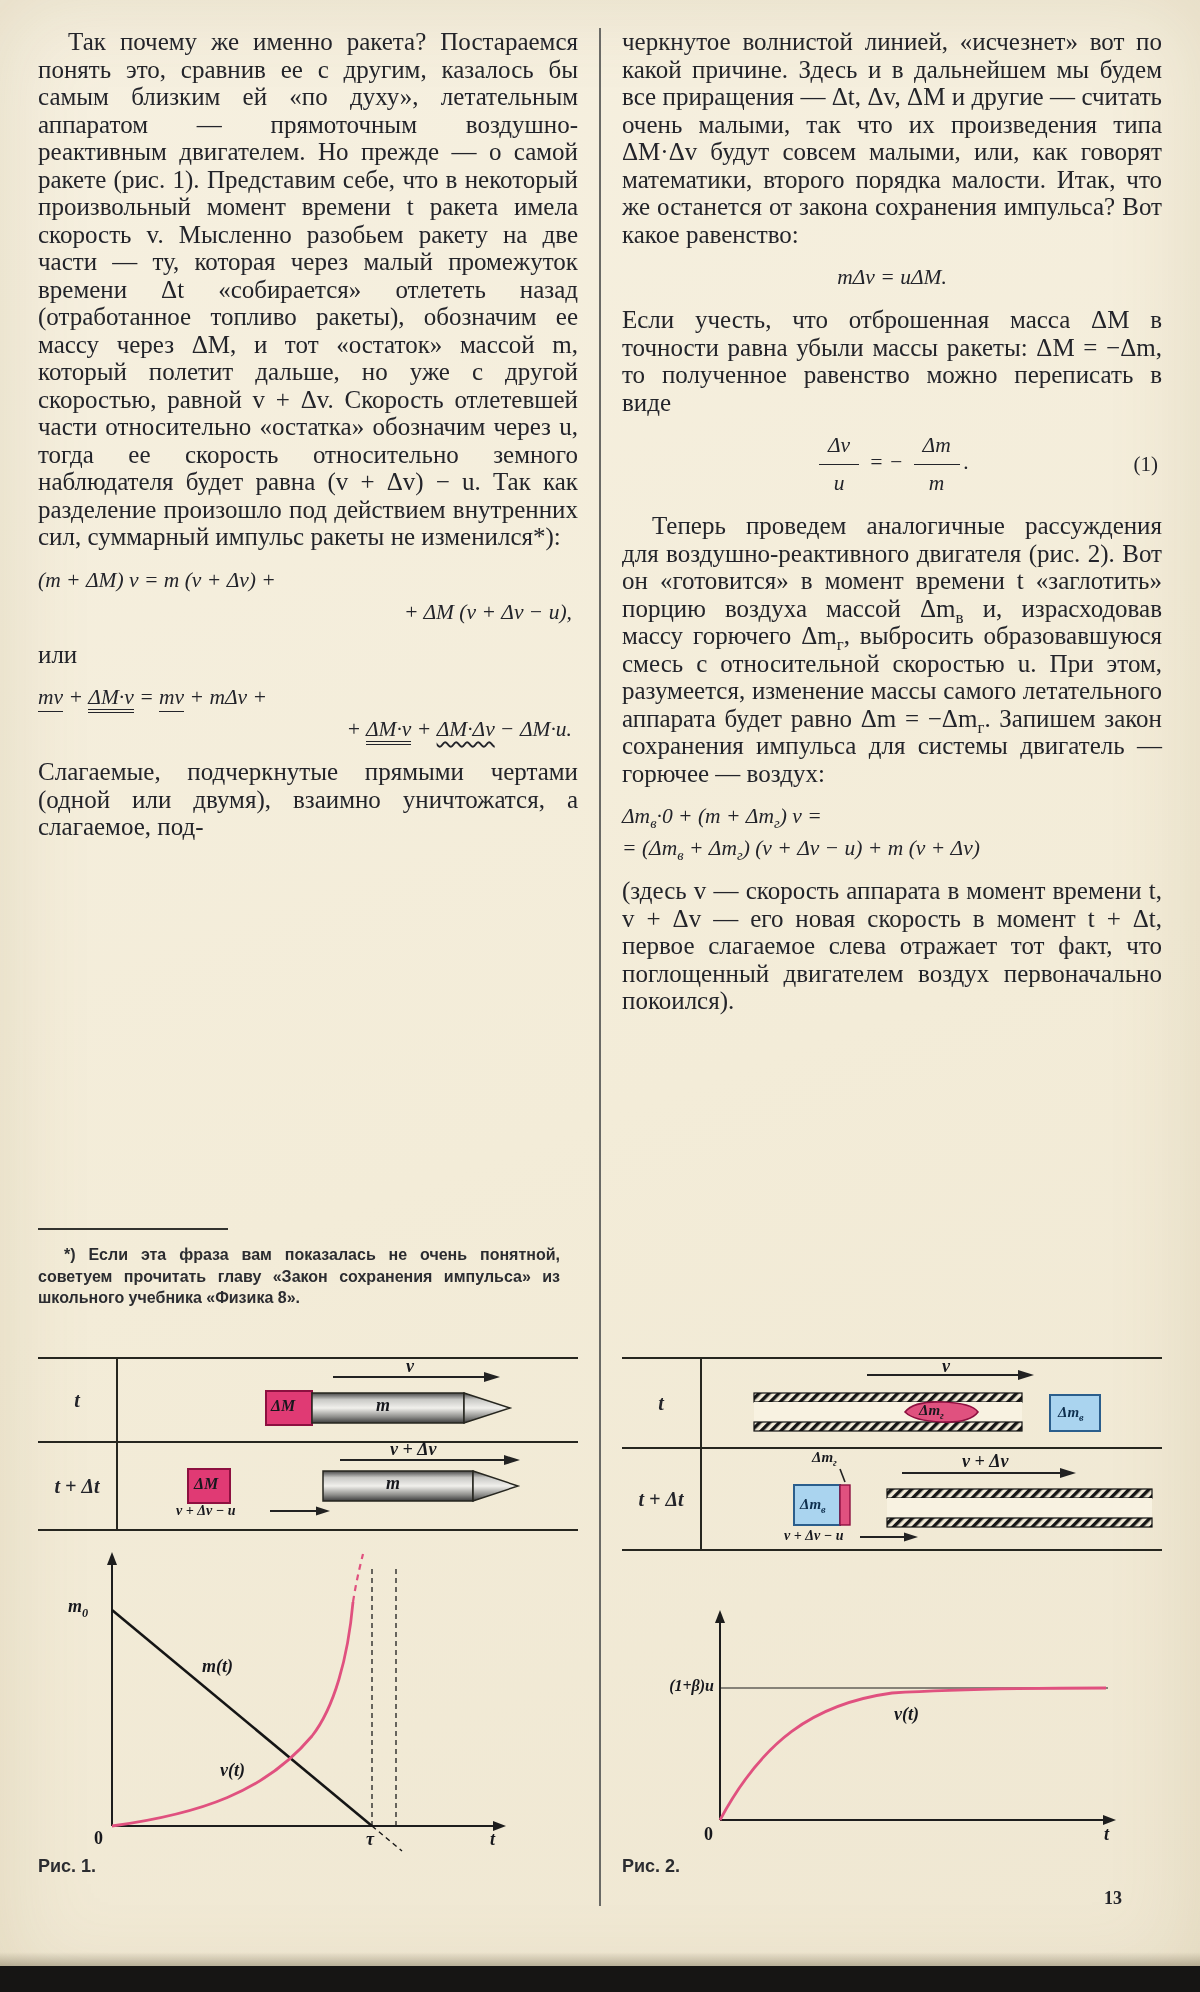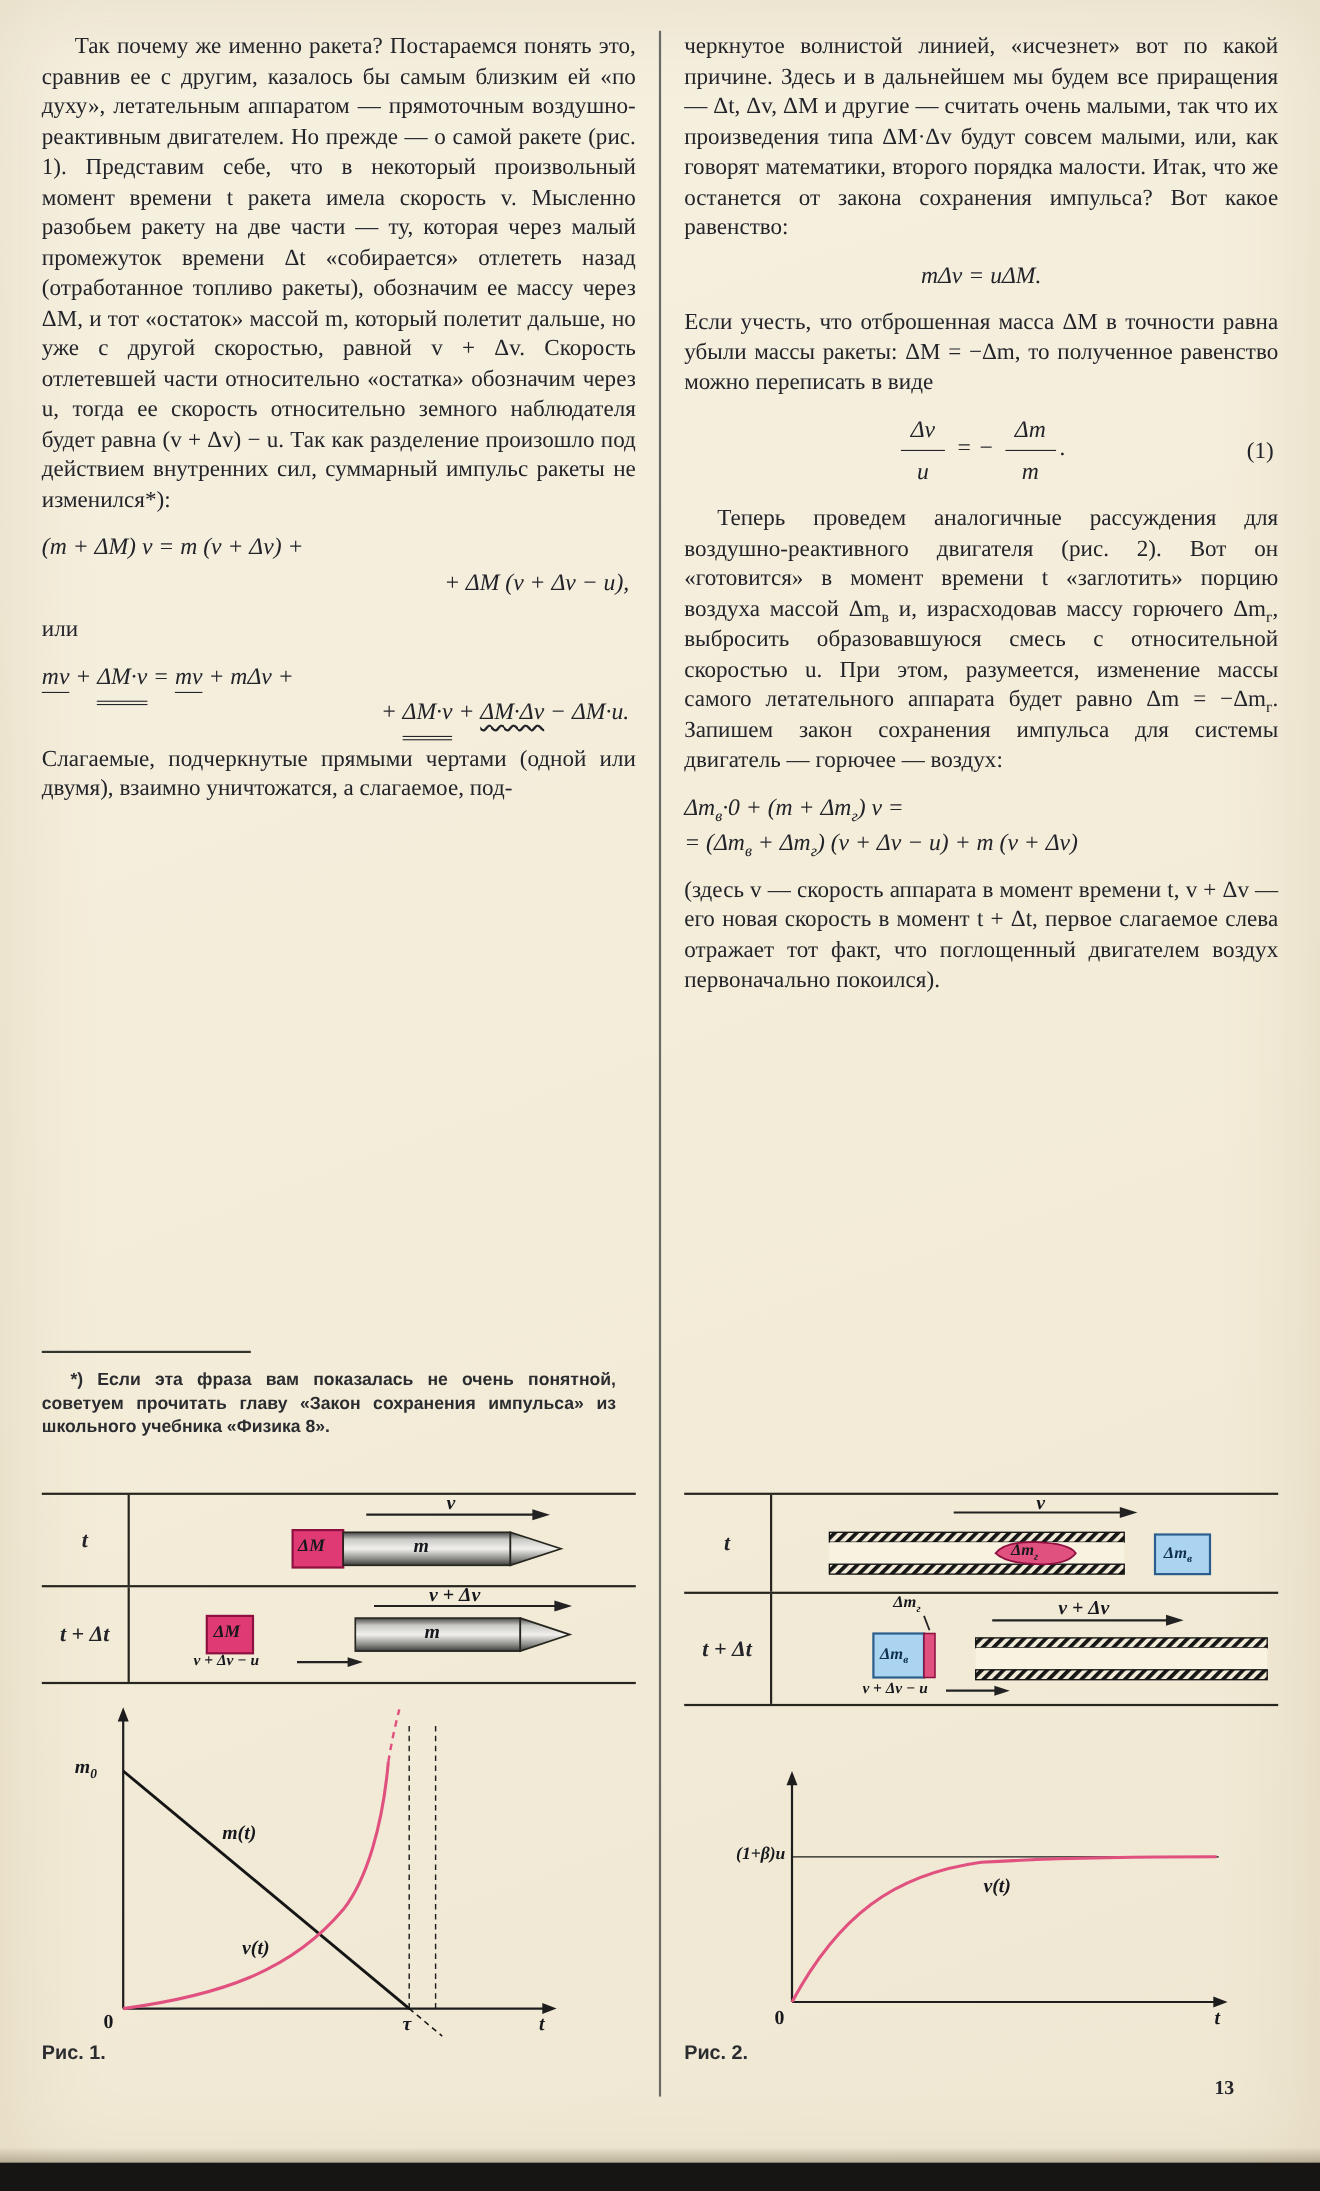--- a/index.html
+++ b/index.html
@@ -8,29 +8,29 @@
     background:#f4eddb;
     background-image:linear-gradient(160deg,#f6f0e0 0%,#f3ecd8 55%,#efe7d2 100%);
     box-shadow:inset 0 0 90px rgba(150,125,70,.18);
     font-family:"Liberation Serif","DejaVu Serif",serif;
     color:#23242a; overflow:hidden;
   }
   .divider{position:absolute;left:599px;top:28px;width:1.5px;height:1878px;background:#6a6a66;}
   .col{position:absolute;top:28px;width:540px;}
   .col-left{left:38px;}
   .col-right{left:622px;}
-  p.body{margin:0;text-align:justify;font-size:21px;line-height:27.5px;}
+  p.body{margin:0;text-align:justify;font-size:25px;line-height:27.5px;}
   .indent{text-indent:30px;}
   sub{font-size:68%;line-height:0;}
   .fblock{margin:13px 0;font-style:italic;font-size:21.5px;line-height:32px;}
   .f-line{white-space:nowrap;}
   .f-right{text-align:right;padding-right:6px;}
   .eq-c{text-align:center;}
   .ul1{border-bottom:1.5px solid currentColor;padding-bottom:2px;}
-  .ul2{border-bottom:4px double currentColor;padding-bottom:10px;}
+  .ul2{border-bottom:4px double currentColor;padding-bottom:0;}
   .ulw{text-decoration-line:underline;text-decoration-style:wavy;text-decoration-thickness:1.5px;text-underline-offset:5px;}
   .eq-rel{position:relative;}
   .eq-tag{position:absolute;right:4px;top:50%;transform:translateY(-50%);font-style:normal;font-size:21px;}
   .frac{display:inline-block;vertical-align:middle;text-align:center;margin:0 4px;}
   .frac .num{display:block;padding:0 9px 3px;border-bottom:1.8px solid #23242a;}
   .frac .den{display:block;padding-top:2px;}
   .eqmid{margin:0 6px;}
   .foot-rule{position:absolute;left:38px;top:1228px;width:190px;height:1.6px;background:#33332f;}
   .footnote{
     position:absolute;left:38px;top:1244px;width:522px;

